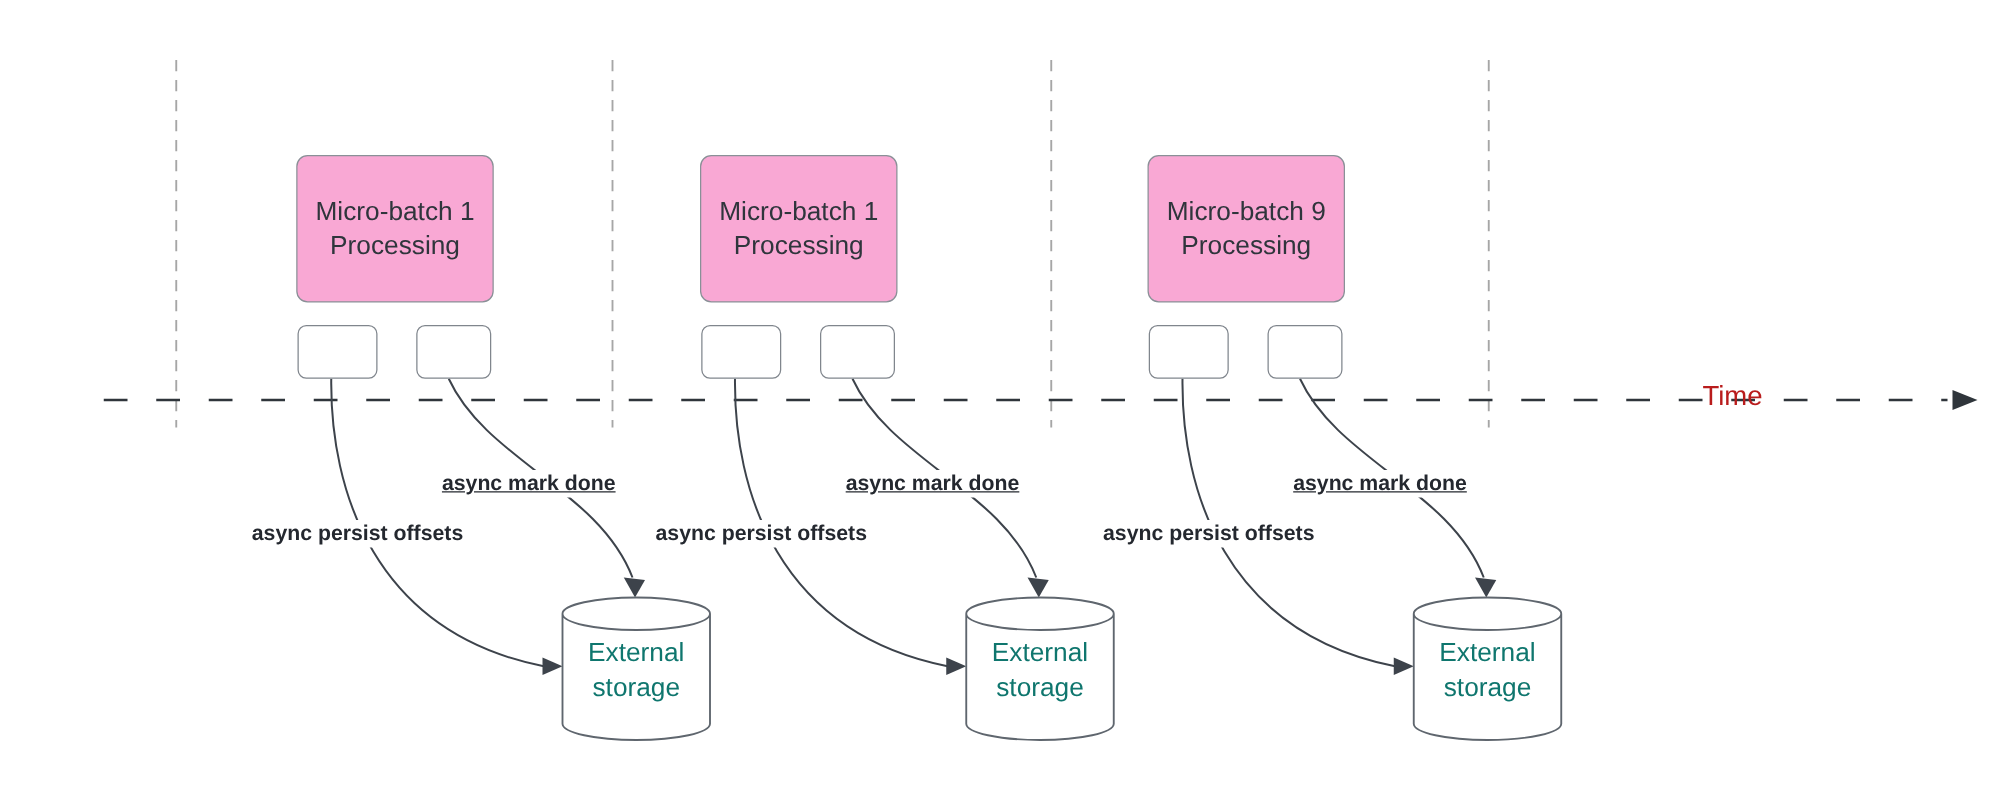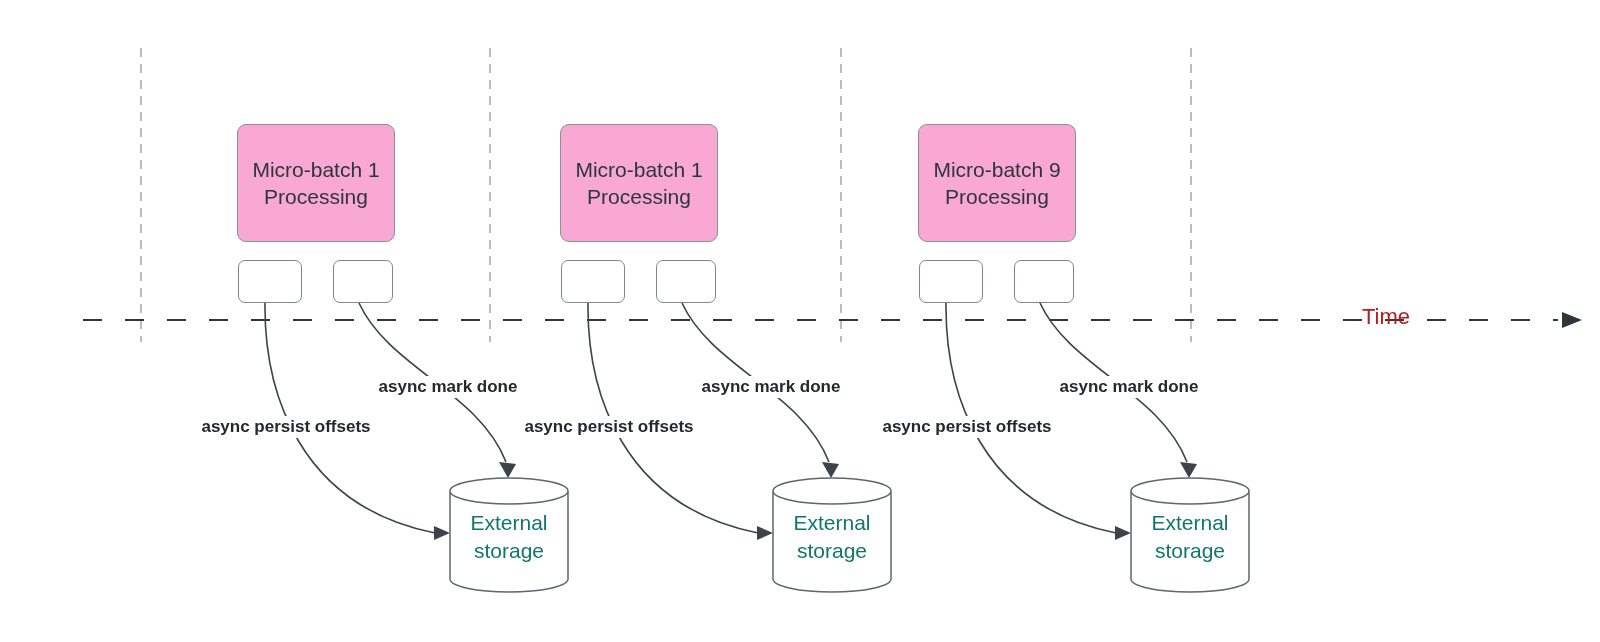--- a/index.html
+++ b/index.html
@@ -22,21 +22,21 @@
     position:absolute;top:260px;height:43px;border:1px solid #80868d;
     border-radius:7px;background:#fff;box-sizing:border-box;
   }
   .smallbox.left{left:1px;width:64px;}
   .smallbox.right{left:96px;width:60px;}
   .edge-label{
     position:absolute;transform:translate(-50%,-50%);background:#ffffff;
     padding:1px 4px;font-weight:bold;font-size:17px;color:#24282f;white-space:nowrap;
   }
   .persist-label{left:49px;top:427px;}
-  .done-label{left:211px;top:387px;}
+  .done-label{left:186px;top:387px;text-decoration:underline;}
   .storage-label{
     position:absolute;left:272px;top:537px;transform:translate(-50%,-50%);
     text-align:center;font-size:21px;line-height:28px;color:#0f766e;
   }
   .time-label{
     position:absolute;left:1386px;top:271px;transform:translate(-50%,-50%);
     font-size:22px;color:#b91c1c;margin-top:46px;
   }
   .line{display:block;}
 </style>

